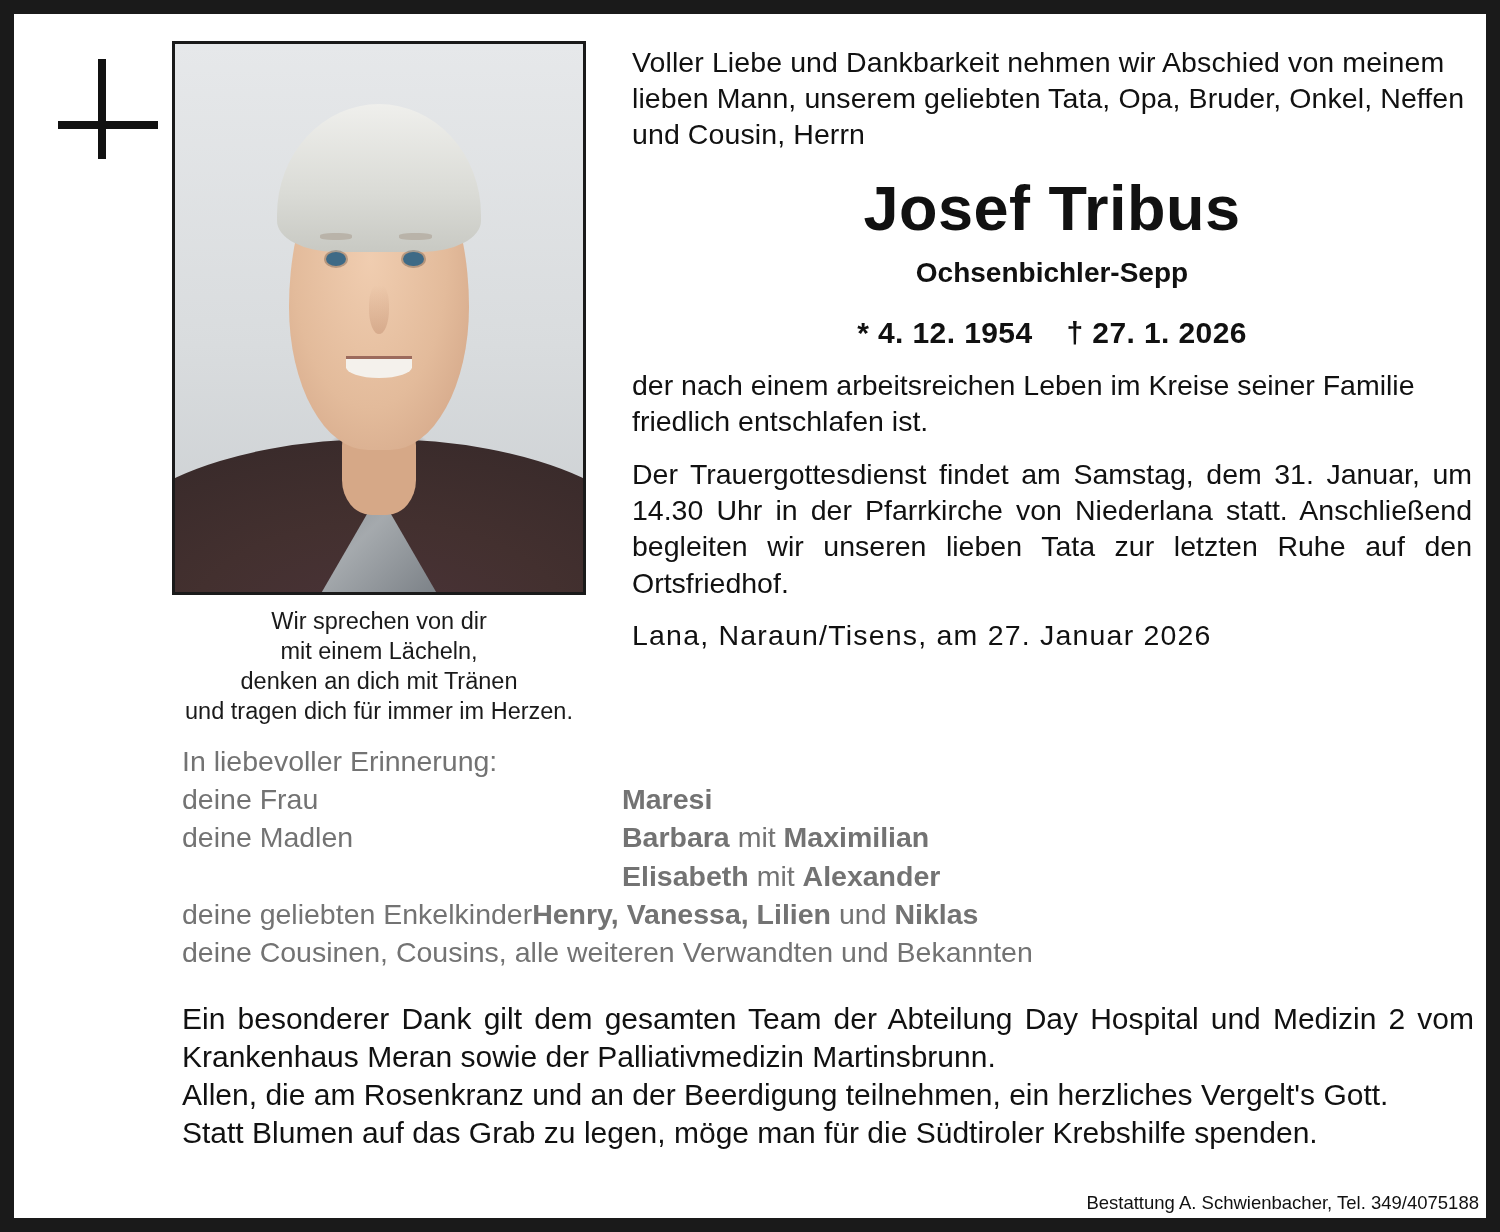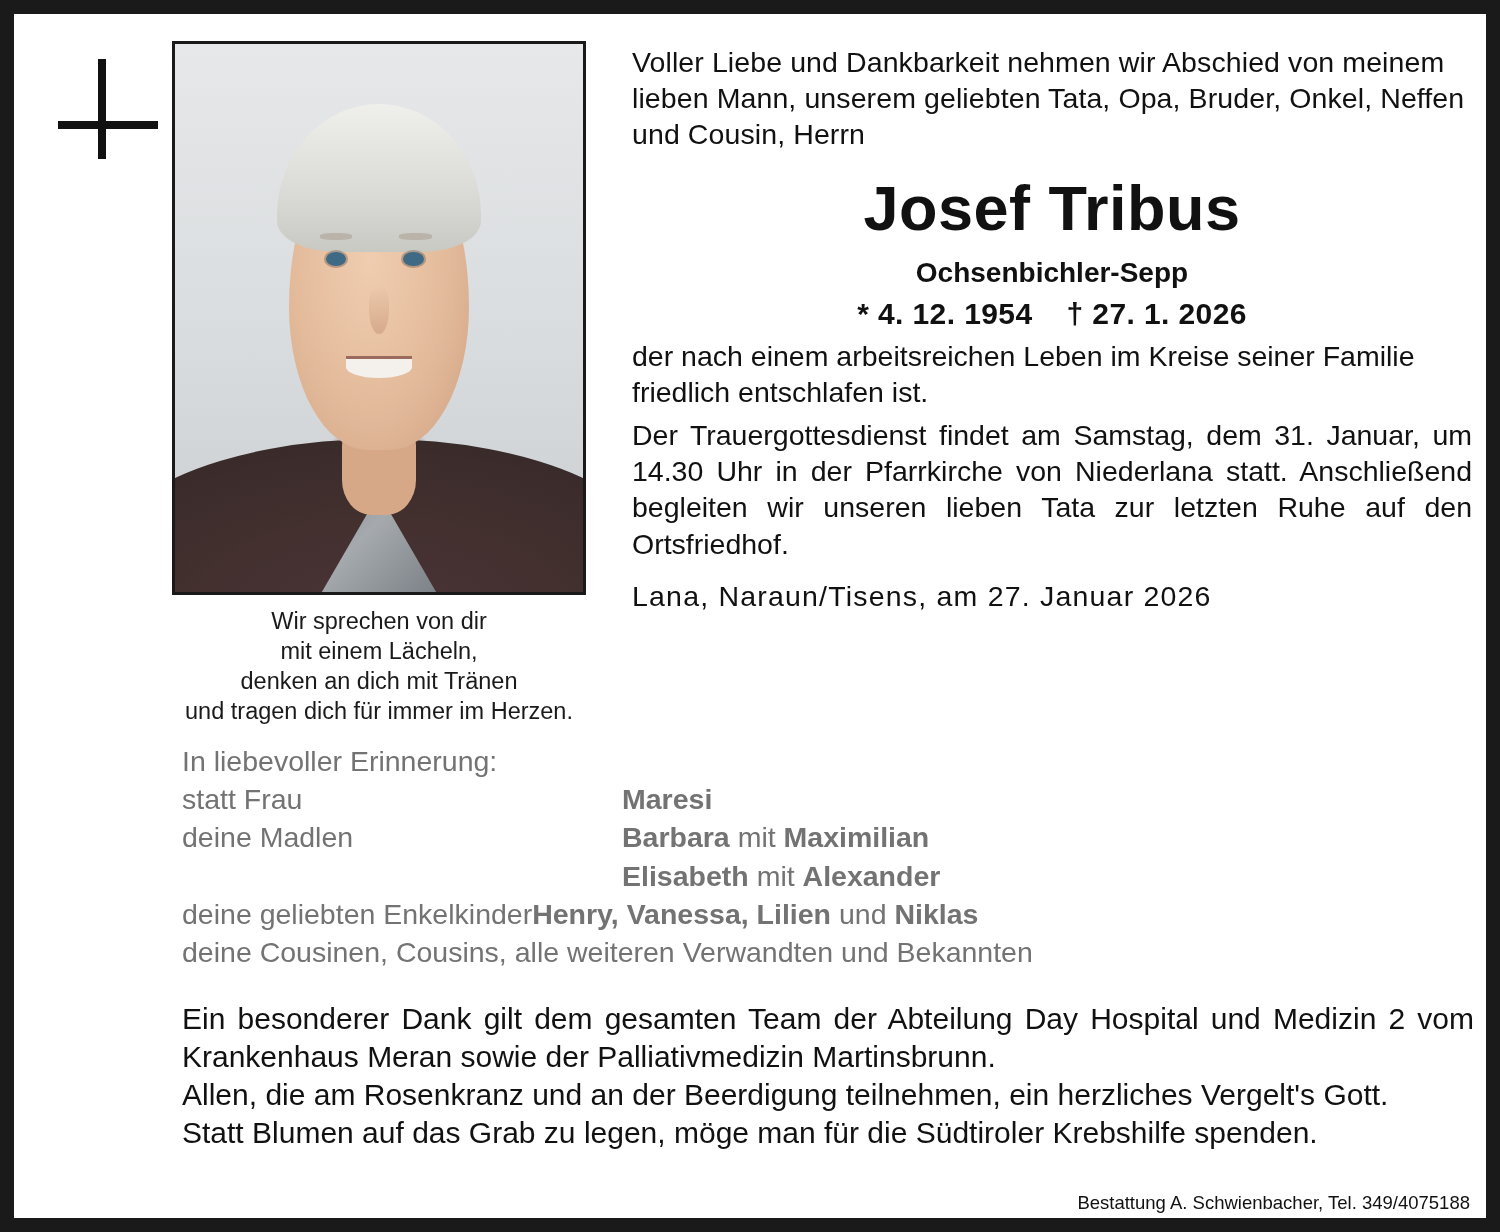--- a/index.html
+++ b/index.html
@@ -196,28 +196,28 @@
   #nickname {
     text-align: center;
     font-size: 28px;
     font-weight: bold;
     margin-top: 16px;
   }
   #dates {
     text-align: center;
     font-size: 30px;
     font-weight: bold;
-    margin-top: 8px;
+    margin-top: 27px;
     letter-spacing: .4px;
   }
   #dates .gap { display: inline-block; width: 34px; }
   .para {
     font-size: 28.5px;
     line-height: 1.27;
-    margin-top: 7px;
+    margin-top: 17px;
   }
   .para.justify { text-align: justify; }
   #place {
     font-size: 28.5px;
     margin-top: 18px;
     letter-spacing: 1.2px;
   }
 
   
   #family {
@@ -242,21 +242,21 @@
     width: 1292px;
     font-size: 30px;
     line-height: 1.27;
     color: #111;
   }
   #thanks p { margin: 0 0 0 0; }
   #thanks p.justify { text-align: justify; }
 
   #funeral {
     position: absolute;
-    right: 16px;
+    right: 7px;
     bottom: 4px;
     font-size: 18.5px;
     color: #111;
   }
 </style>
 </head>
 <body>
 
 <div id="page">
   <div id="inner">
@@ -298,21 +298,21 @@
       </div>
       <div class="para">der nach einem arbeitsreichen Leben im Kreise seiner Familie friedlich entschlafen ist.</div>
       <div class="para justify">Der Trauergottesdienst findet am Samstag, dem 31. Januar, um 14.30 Uhr in der Pfarrkirche von Niederlana statt. Anschließend begleiten wir unseren lieben Tata zur letzten Ruhe auf den Ortsfriedhof.</div>
       <div id="place">Lana, Naraun/Tisens, am 27. Januar 2026</div>
     </div>
 
     <div id="family">
       <div class="row">In liebevoller Erinnerung:</div>
 
       <div class="row">
-        <span class="lbl w430">statt Frau</span><span class="val">Maresi</span>
+        <span class="lbl w430">deine Frau</span><span class="val">Maresi</span>
       </div>
 
       <div class="row">
         <span class="lbl w430">deine Madlen</span><span class="val">Barbara</span><span> mit </span><span class="val">Maximilian</span>
       </div>
 
       <div class="row">
         <span class="lbl w430"></span><span class="val">Elisabeth</span><span> mit </span><span class="val">Alexander</span>
       </div>
 

